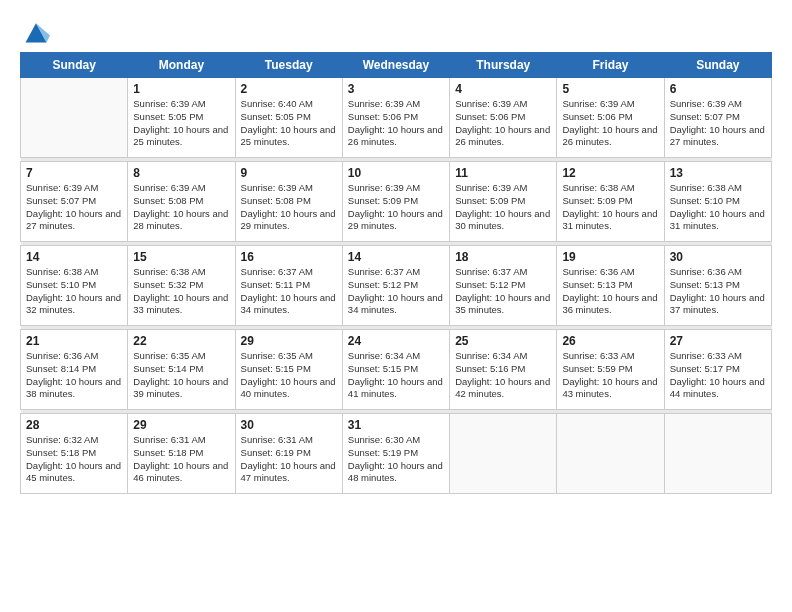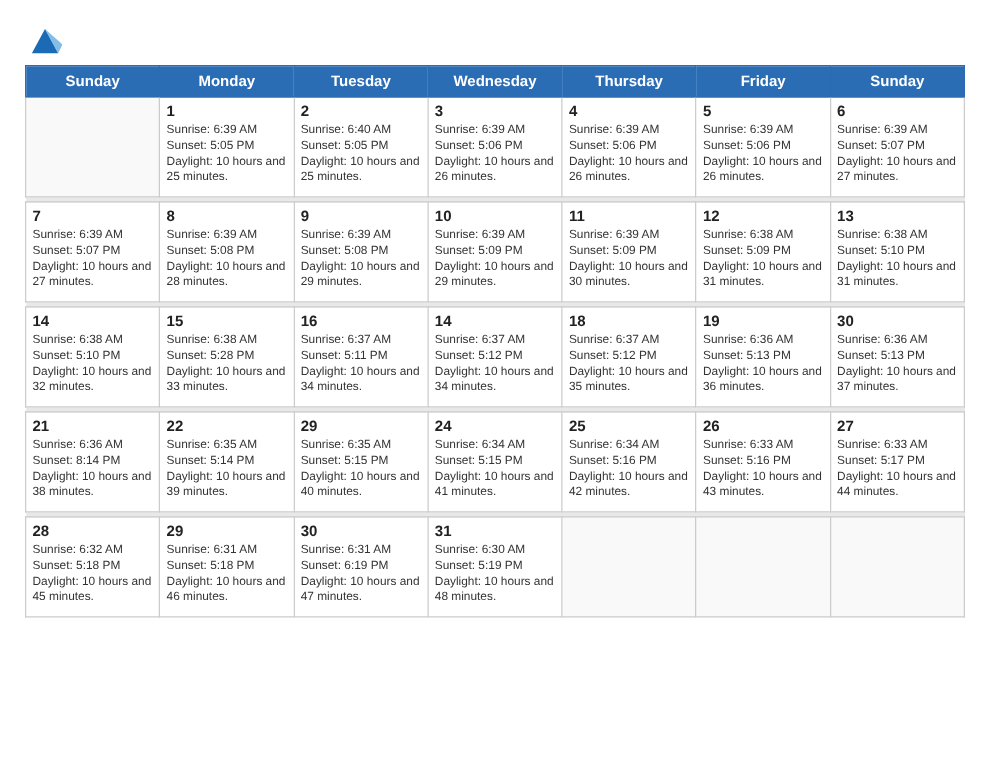--- a/index.html
+++ b/index.html
@@ -236,21 +236,21 @@
           <td>
             <div class="cell-date">14</div>
             <div class="cell-info">Sunrise: 6:38 AM
 Sunset: 5:10 PM
 Daylight: 10 hours
 and 32 minutes.</div>
           </td>
           <td>
             <div class="cell-date">15</div>
             <div class="cell-info">Sunrise: 6:38 AM
-Sunset: 5:28 PM
+Sunset: 5:32 PM
 Daylight: 10 hours
 and 33 minutes.</div>
           </td>
           <td>
             <div class="cell-date">16</div>
             <div class="cell-info">Sunrise: 6:37 AM
 Sunset: 5:11 PM
 Daylight: 10 hours
 and 34 minutes.</div>
           </td>
@@ -318,21 +318,21 @@
           <td>
             <div class="cell-date">25</div>
             <div class="cell-info">Sunrise: 6:34 AM
 Sunset: 5:16 PM
 Daylight: 10 hours
 and 42 minutes.</div>
           </td>
           <td>
             <div class="cell-date">26</div>
             <div class="cell-info">Sunrise: 6:33 AM
-Sunset: 5:16 PM
+Sunset: 5:59 PM
 Daylight: 10 hours
 and 43 minutes.</div>
           </td>
           <td>
             <div class="cell-date">27</div>
             <div class="cell-info">Sunrise: 6:33 AM
 Sunset: 5:17 PM
 Daylight: 10 hours
 and 44 minutes.</div>
           </td>

